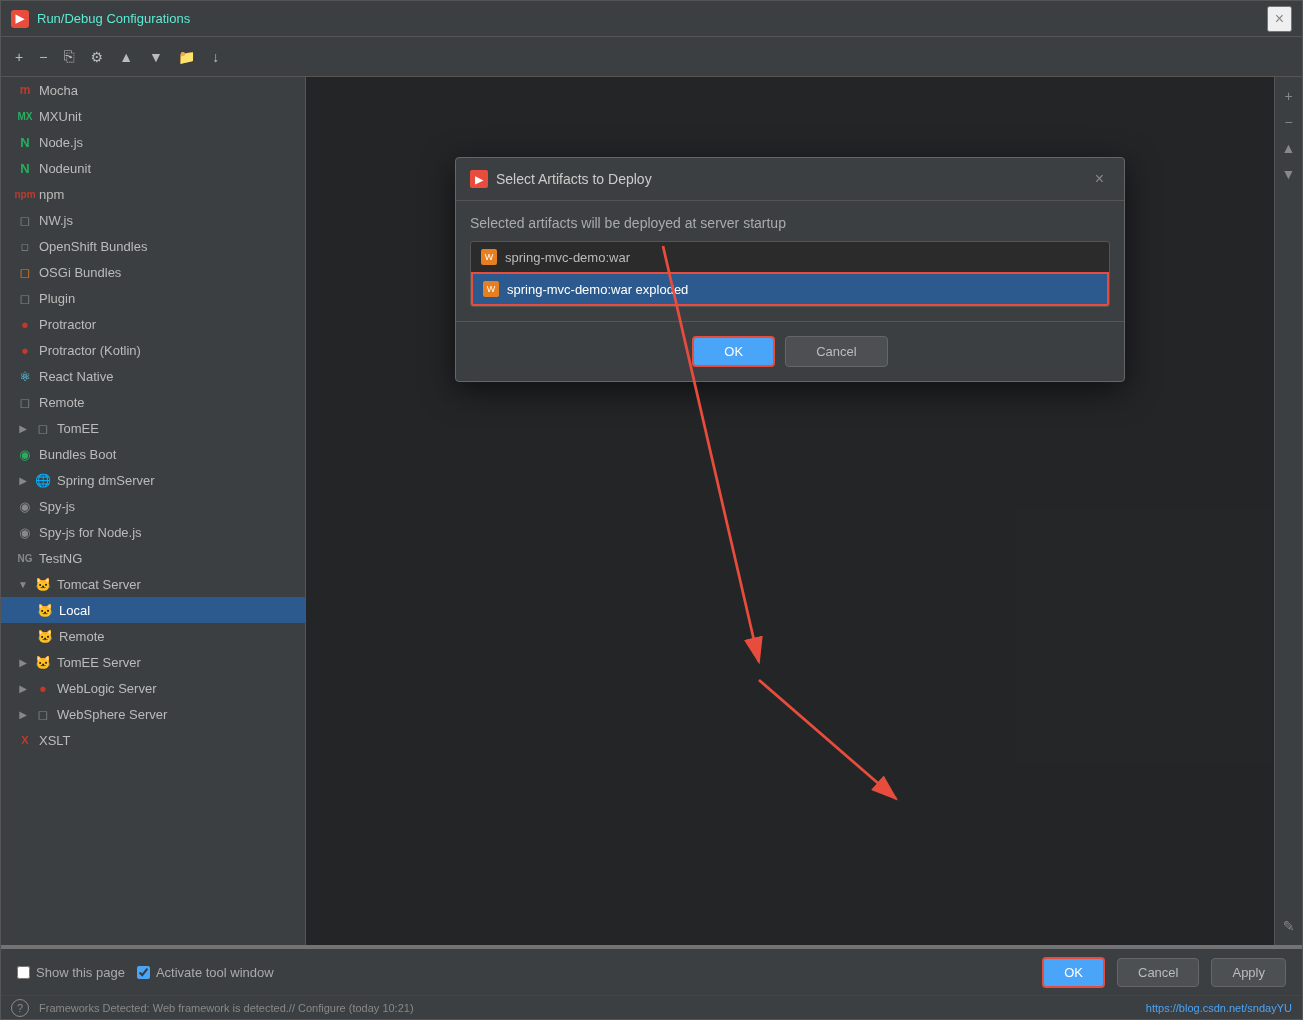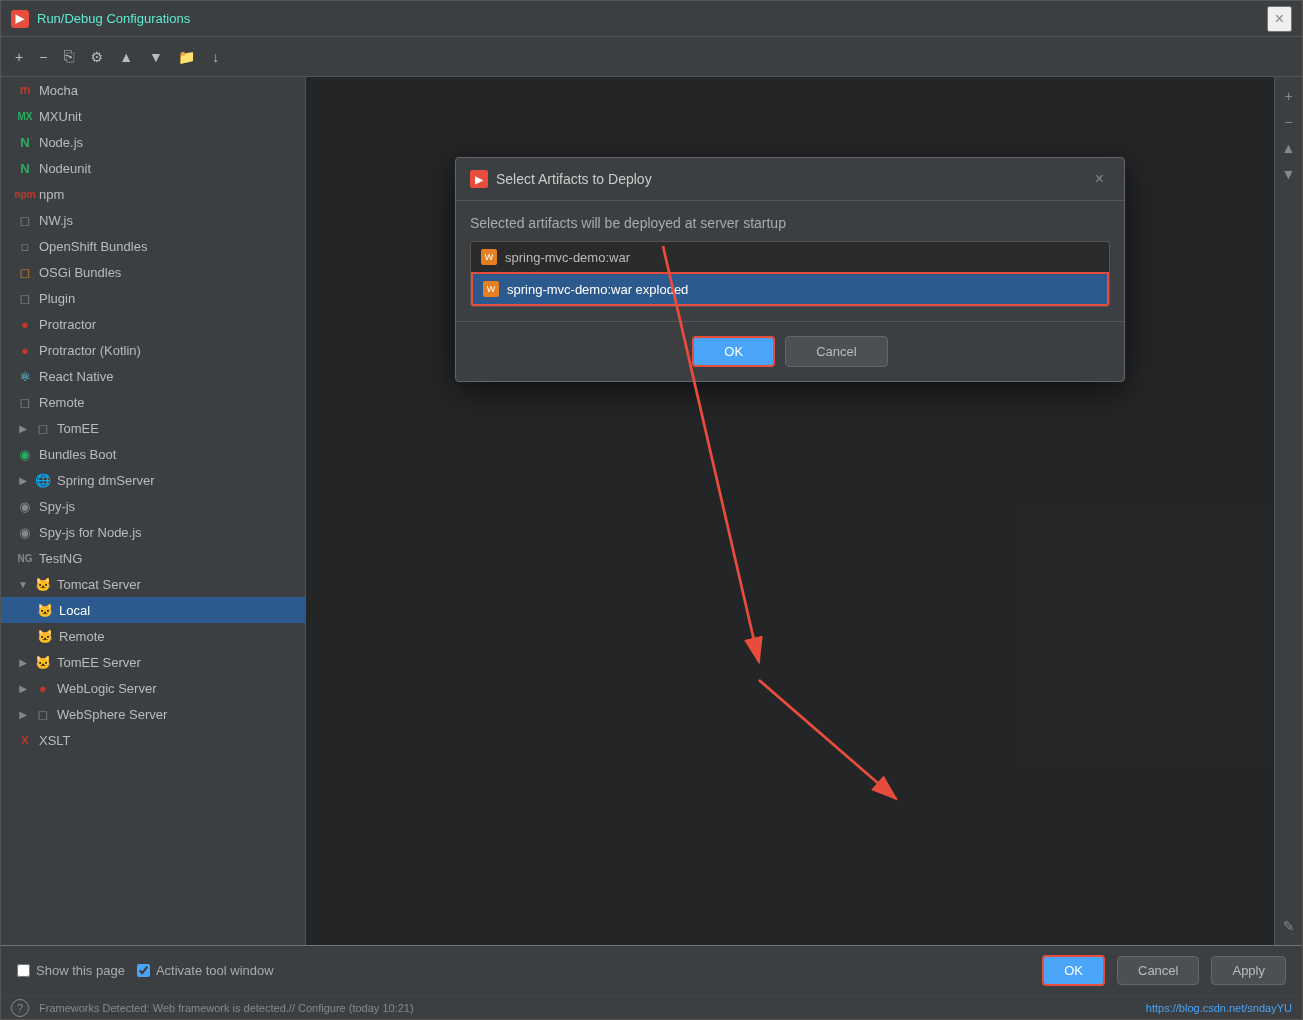--- a/index.html
+++ b/index.html
@@ -169,21 +169,21 @@
       width: 22px; height: 22px;
       display: flex; align-items: center; justify-content: center;
       font-size: 14px;
       border-radius: 3px;
     }
 
     
     .bottom-bar {
       background: #3c3f41;
       height: 50px;
-      border-top: 1px solid #737373;
+      border-top: 4px solid #737373;
       display: flex;
       align-items: center;
       padding: 0 16px;
       gap: 12px;
       flex-shrink: 0;
     }
     .checkbox-wrap {
       display: flex;
       align-items: center;
       gap: 6px;

